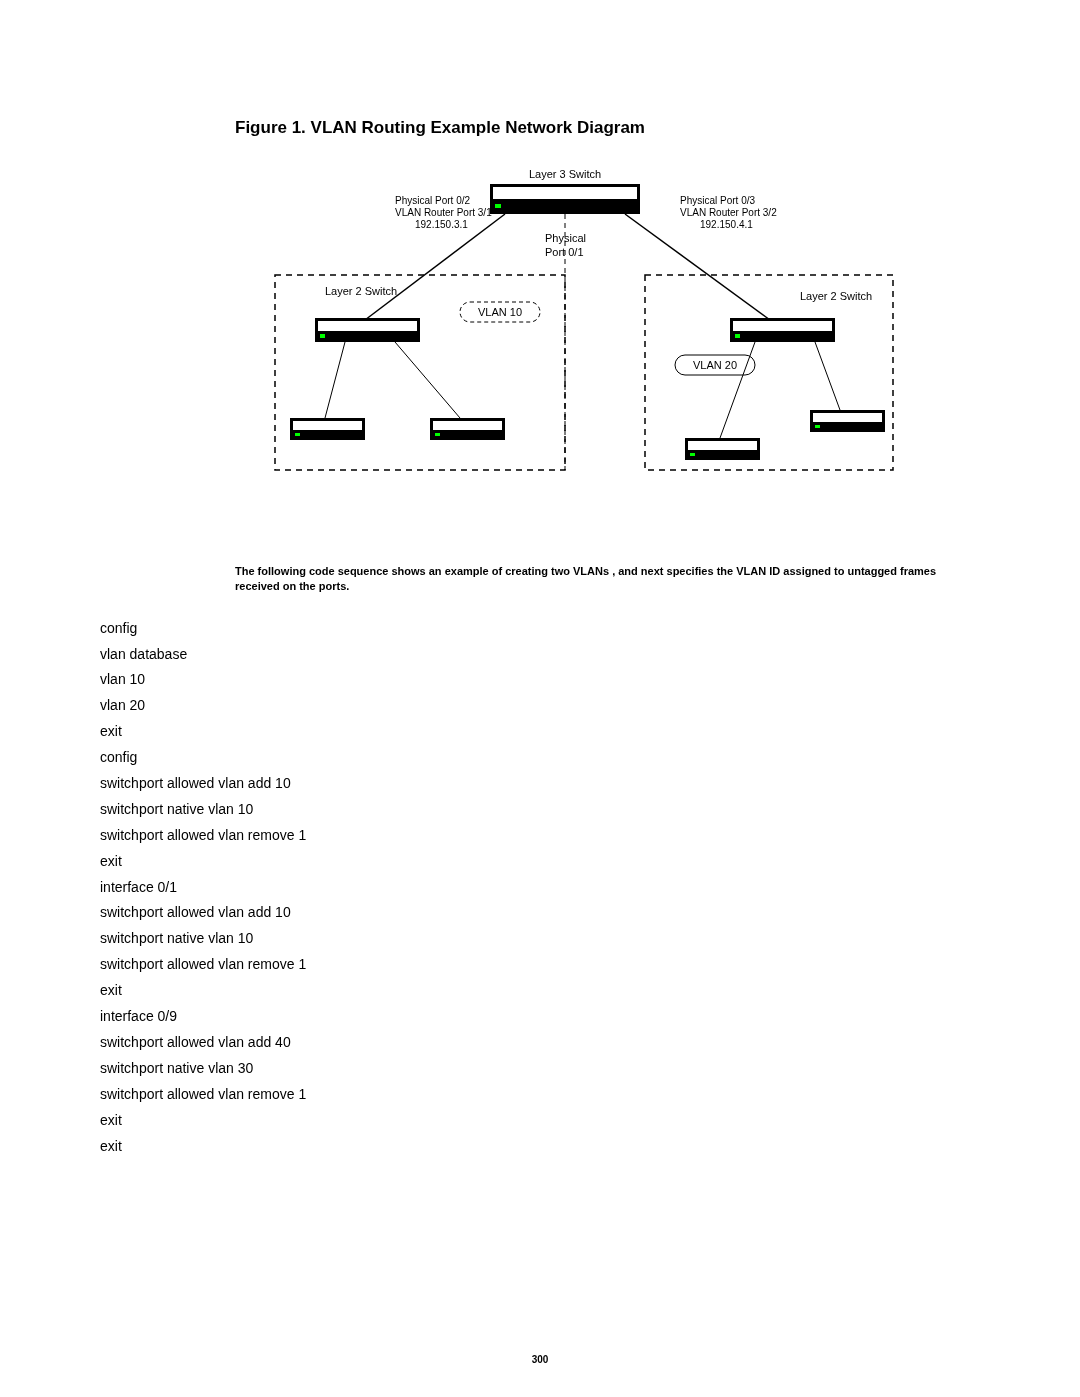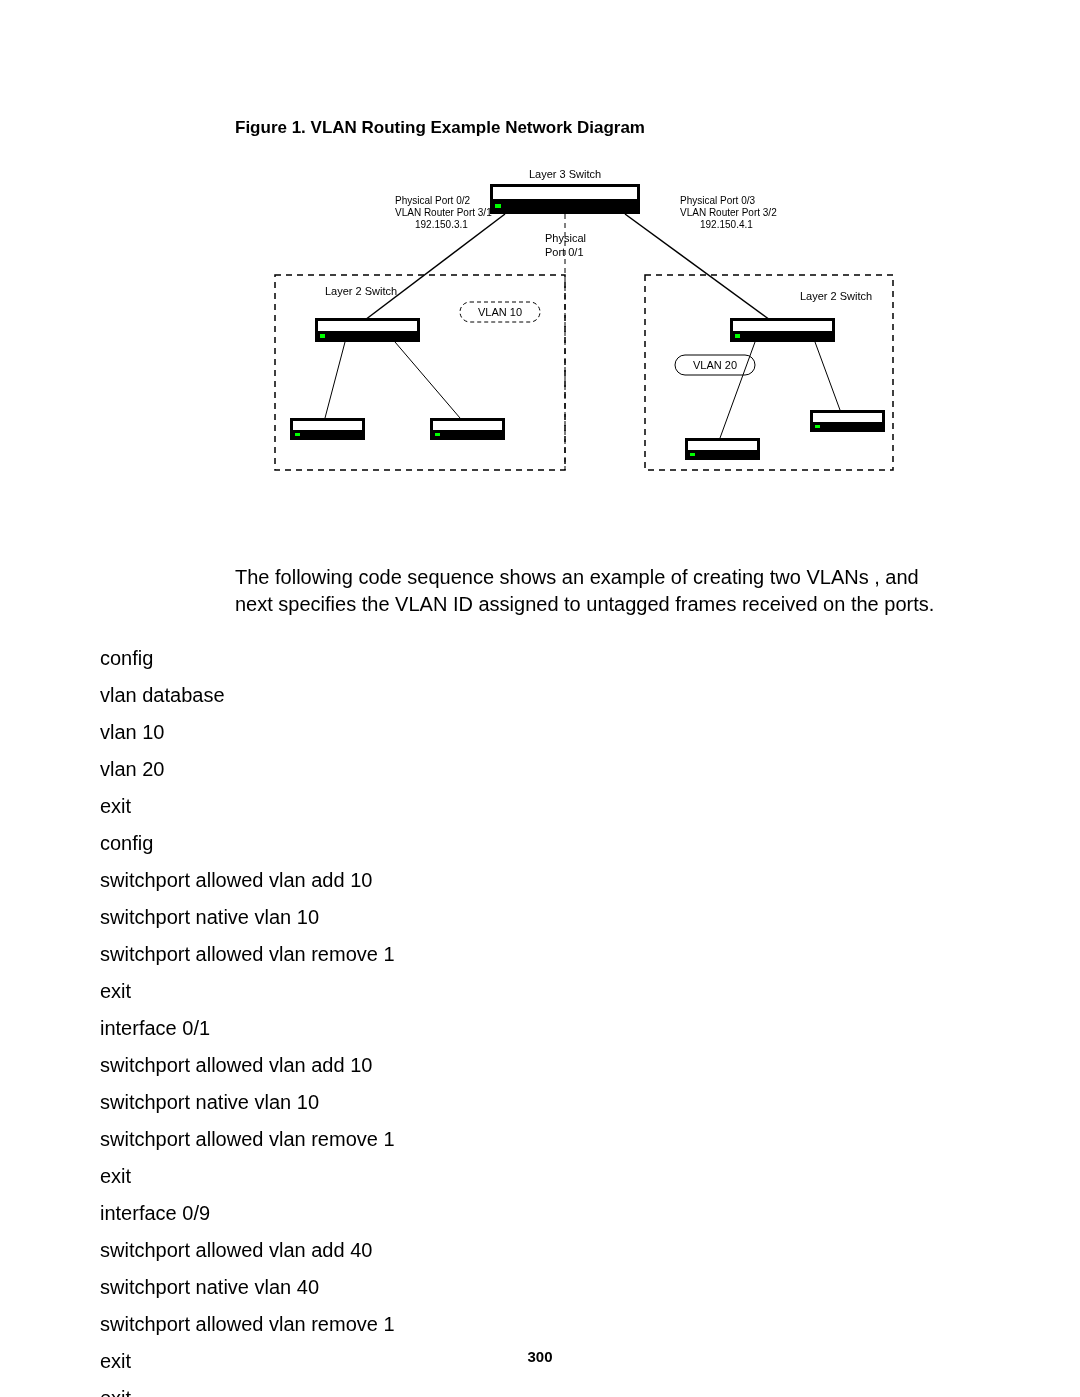--- a/index.html
+++ b/index.html
@@ -29,41 +29,42 @@
     margin-bottom: 50px;
   }
   .step-title {
     font-size: 17px;
     font-weight: bold;
     font-style: italic;
     margin-left: 135px;
     margin-bottom: 12px;
   }
   .step-body {
-    font-size: 20px;
+    font-size: 11px;
     line-height: 1.35;
     margin-left: 135px;
     margin-right: 70px;
     margin-bottom: 22px;
+    font-weight: bold;
   }
   .code-block {
-    font-size: 20px;
+    font-size: 14px;
     line-height: 1.85;
     margin-left: 0;
   }
   .code-line {
     white-space: pre;
   }
   .page-number {
     position: absolute;
     bottom: 40px;
     left: 0;
     width: 100%;
     text-align: center;
-    font-size: 15px;
+    font-size: 10px;
     font-weight: bold;
   }
 </style>
 </head>
 <body>
 
 <div class="page">
 
   <div class="figure-title">Figure 1. VLAN Routing Example Network Diagram</div>
 
@@ -147,20 +148,20 @@
     <div class="code-line">switchport native vlan 10</div>
     <div class="code-line">switchport allowed vlan remove 1</div>
     <div class="code-line">exit</div>
     <div class="code-line">interface 0/1</div>
     <div class="code-line">switchport allowed vlan add 10</div>
     <div class="code-line">switchport native vlan 10</div>
     <div class="code-line">switchport allowed vlan remove 1</div>
     <div class="code-line">exit</div>
     <div class="code-line">interface 0/9</div>
     <div class="code-line">switchport allowed vlan add 40</div>
-    <div class="code-line">switchport native vlan 40</div>
+    <div class="code-line">switchport native vlan 30</div>
     <div class="code-line">switchport allowed vlan remove 1</div>
     <div class="code-line">exit</div>
     <div class="code-line">exit</div>
   </div>
 
   <div class="page-number">300</div>
 </div>
 
 </body></html>

